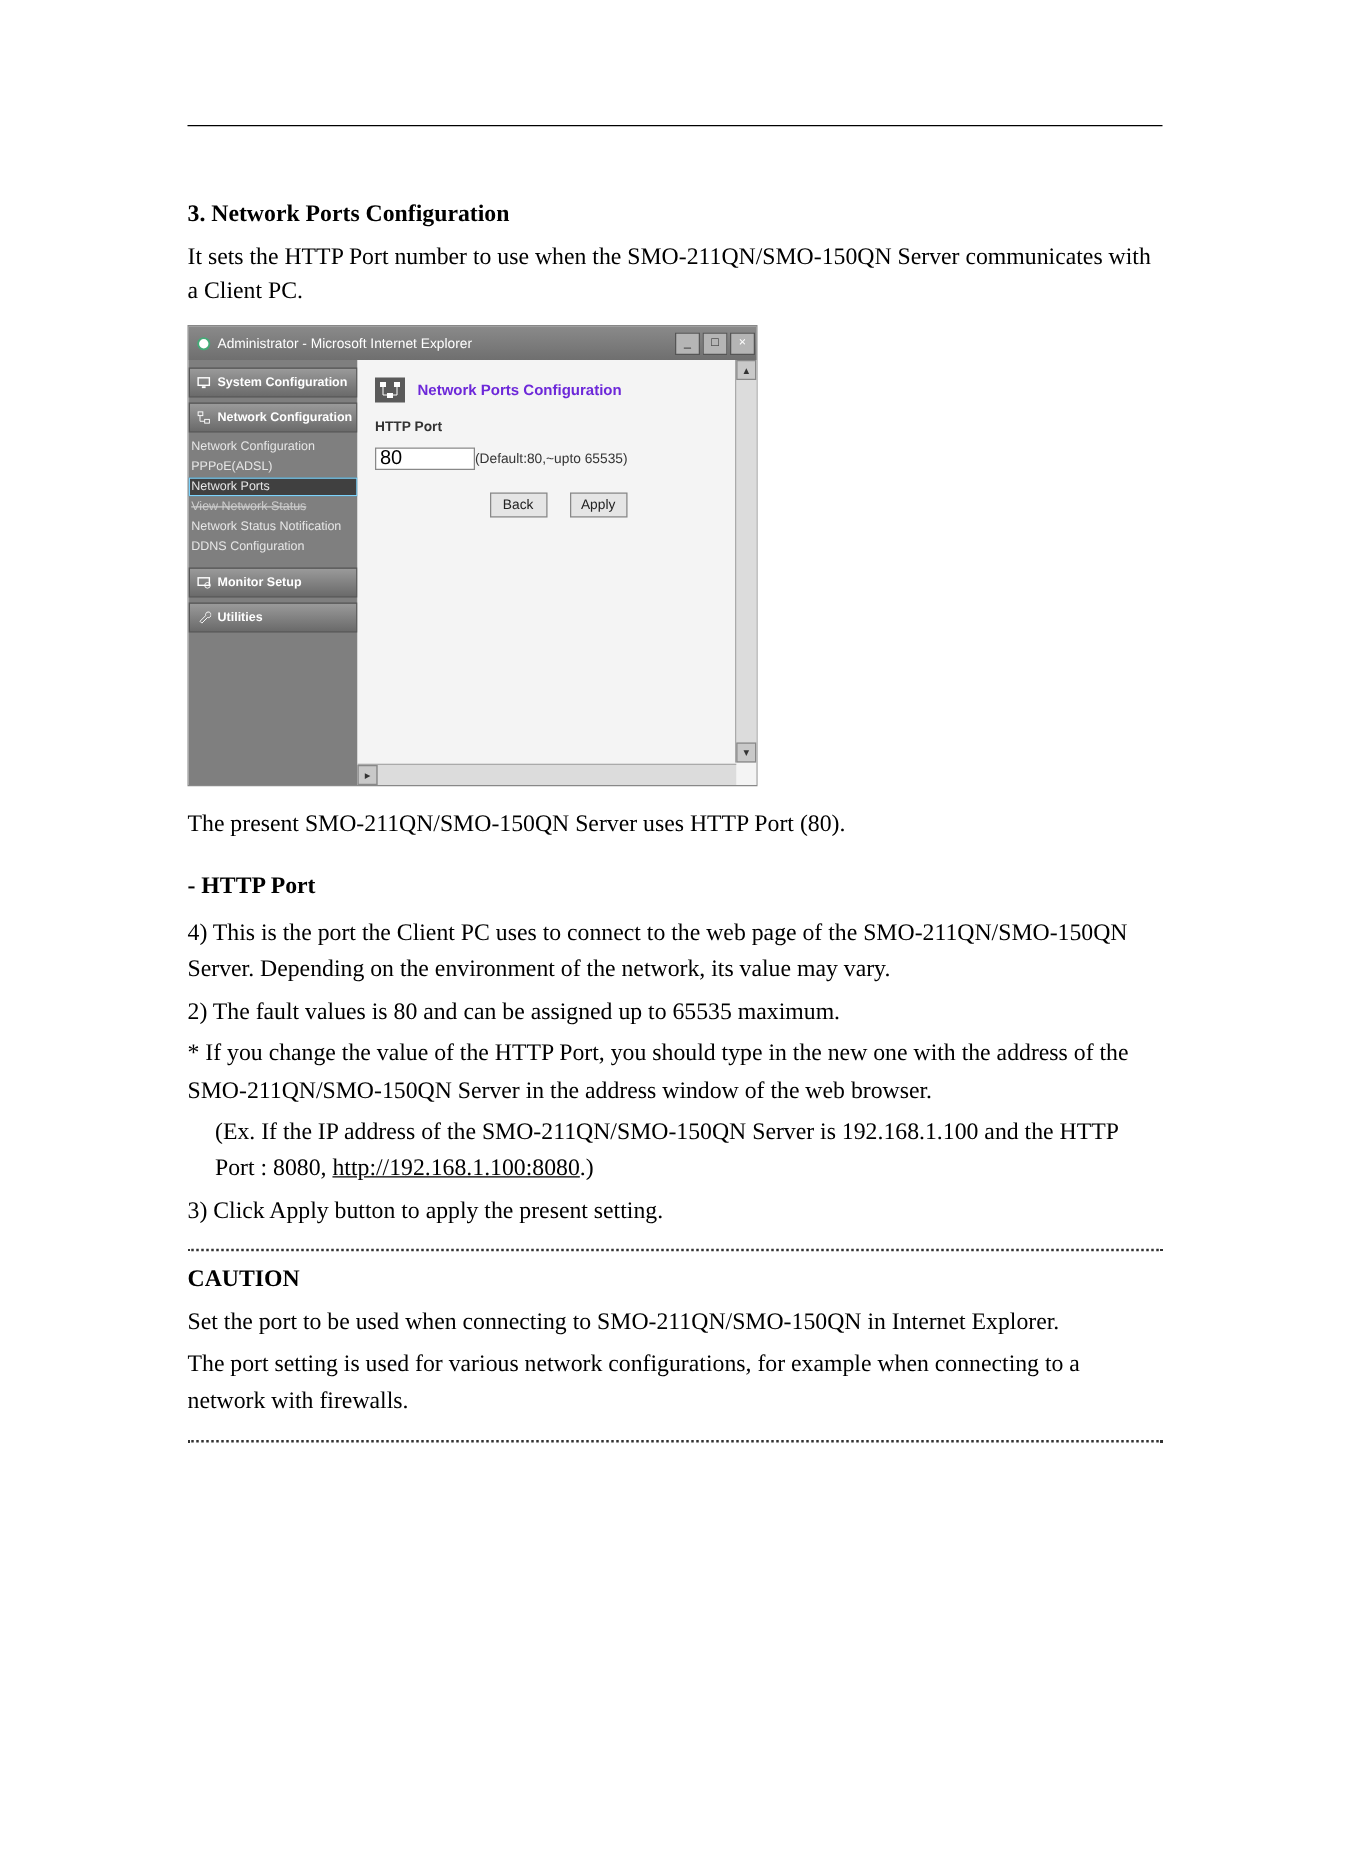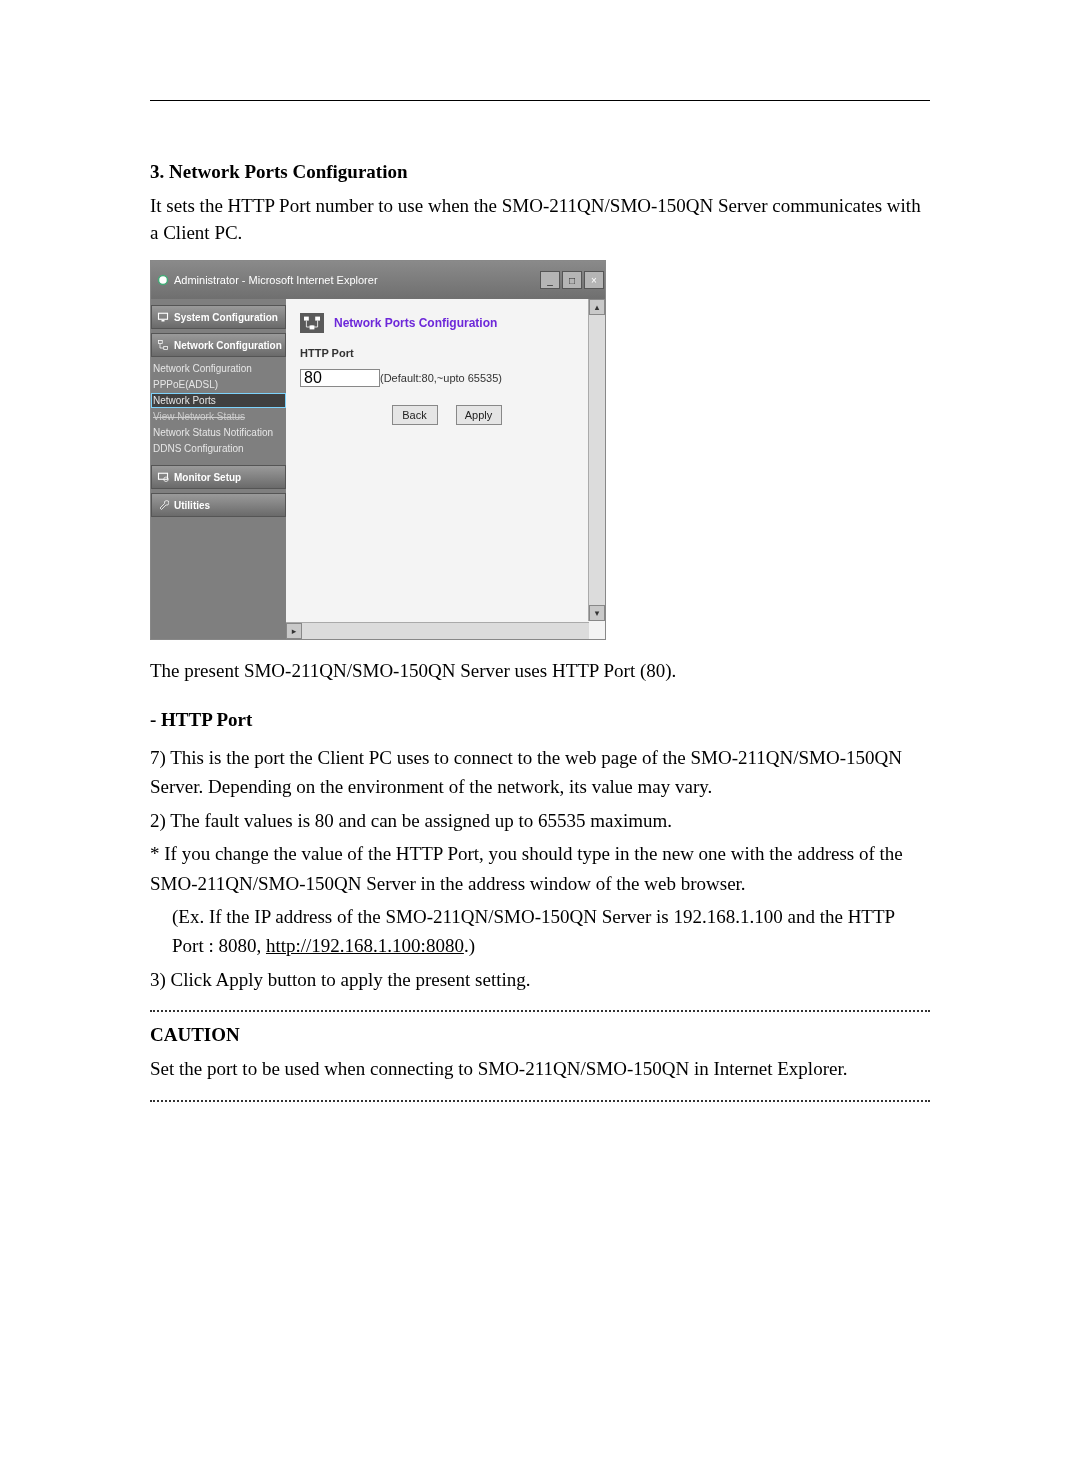--- a/index.html
+++ b/index.html
@@ -33,21 +33,21 @@
 
   
   .screenshot {
     width: 454px;
     margin: 14px 0 18px 0;
     border: 1px solid #888;
   }
   .titlebar {
     display: flex;
     align-items: center;
-    height: 38px;
+    height: 27px;
     background: linear-gradient(#8a8a8a, #6f6f6f);
     color: #fff;
     font-family: Tahoma, Arial, sans-serif;
     font-size: 11px;
     padding-left: 6px;
   }
   .titlebar .title-icon {
     width: 12px;
     height: 12px;
     margin-right: 5px;
@@ -375,28 +375,29 @@
         <div class="scroll-arrow right">▸</div>
       </div>
 
     </div>
   </div>
 
   <div class="body-text">The present SMO-211QN/SMO-150QN Server uses HTTP Port (80).</div>
 
   <div class="sub-heading">- HTTP Port</div>
 
-  <div class="list-p">7) This is the port the Client PC uses to connect to the web page of the SMO-211QN/SMO-150QN Server. Depending on the environment of the network, its value may vary.</div>
+  <div class="list-p">4) This is the port the Client PC uses to connect to the web page of the SMO-211QN/SMO-150QN Server. Depending on the environment of the network, its value may vary.</div>
   <div class="list-p">2) The fault values is 80 and can be assigned up to 65535 maximum.</div>
   <div class="list-p">* If you change the value of the HTTP Port, you should type in the new one with the address of the SMO-211QN/SMO-150QN Server in the address window of the web browser.</div>
   <div class="list-p indented">
     <span>(Ex. If the IP address of the SMO-211QN/SMO-150QN Server is 192.168.1.100 and the HTTP Port : 8080, </span><span class="underline">http://192.168.1.100:8080</span><span>.)</span>
   </div>
   <div class="list-p">3) Click Apply button to apply the present setting.</div>
 
   <div class="dotted-sep"></div>
 
   <div class="caution-heading">CAUTION</div>
   <div class="list-p">Set the port to be used when connecting to SMO-211QN/SMO-150QN in Internet Explorer.</div>
+  <div class="list-p">The port setting is used for various network configurations, for example when connecting to a network with firewalls.</div>
 
   <div class="dotted-sep"></div>
 
 </div>
 
 </body></html>

